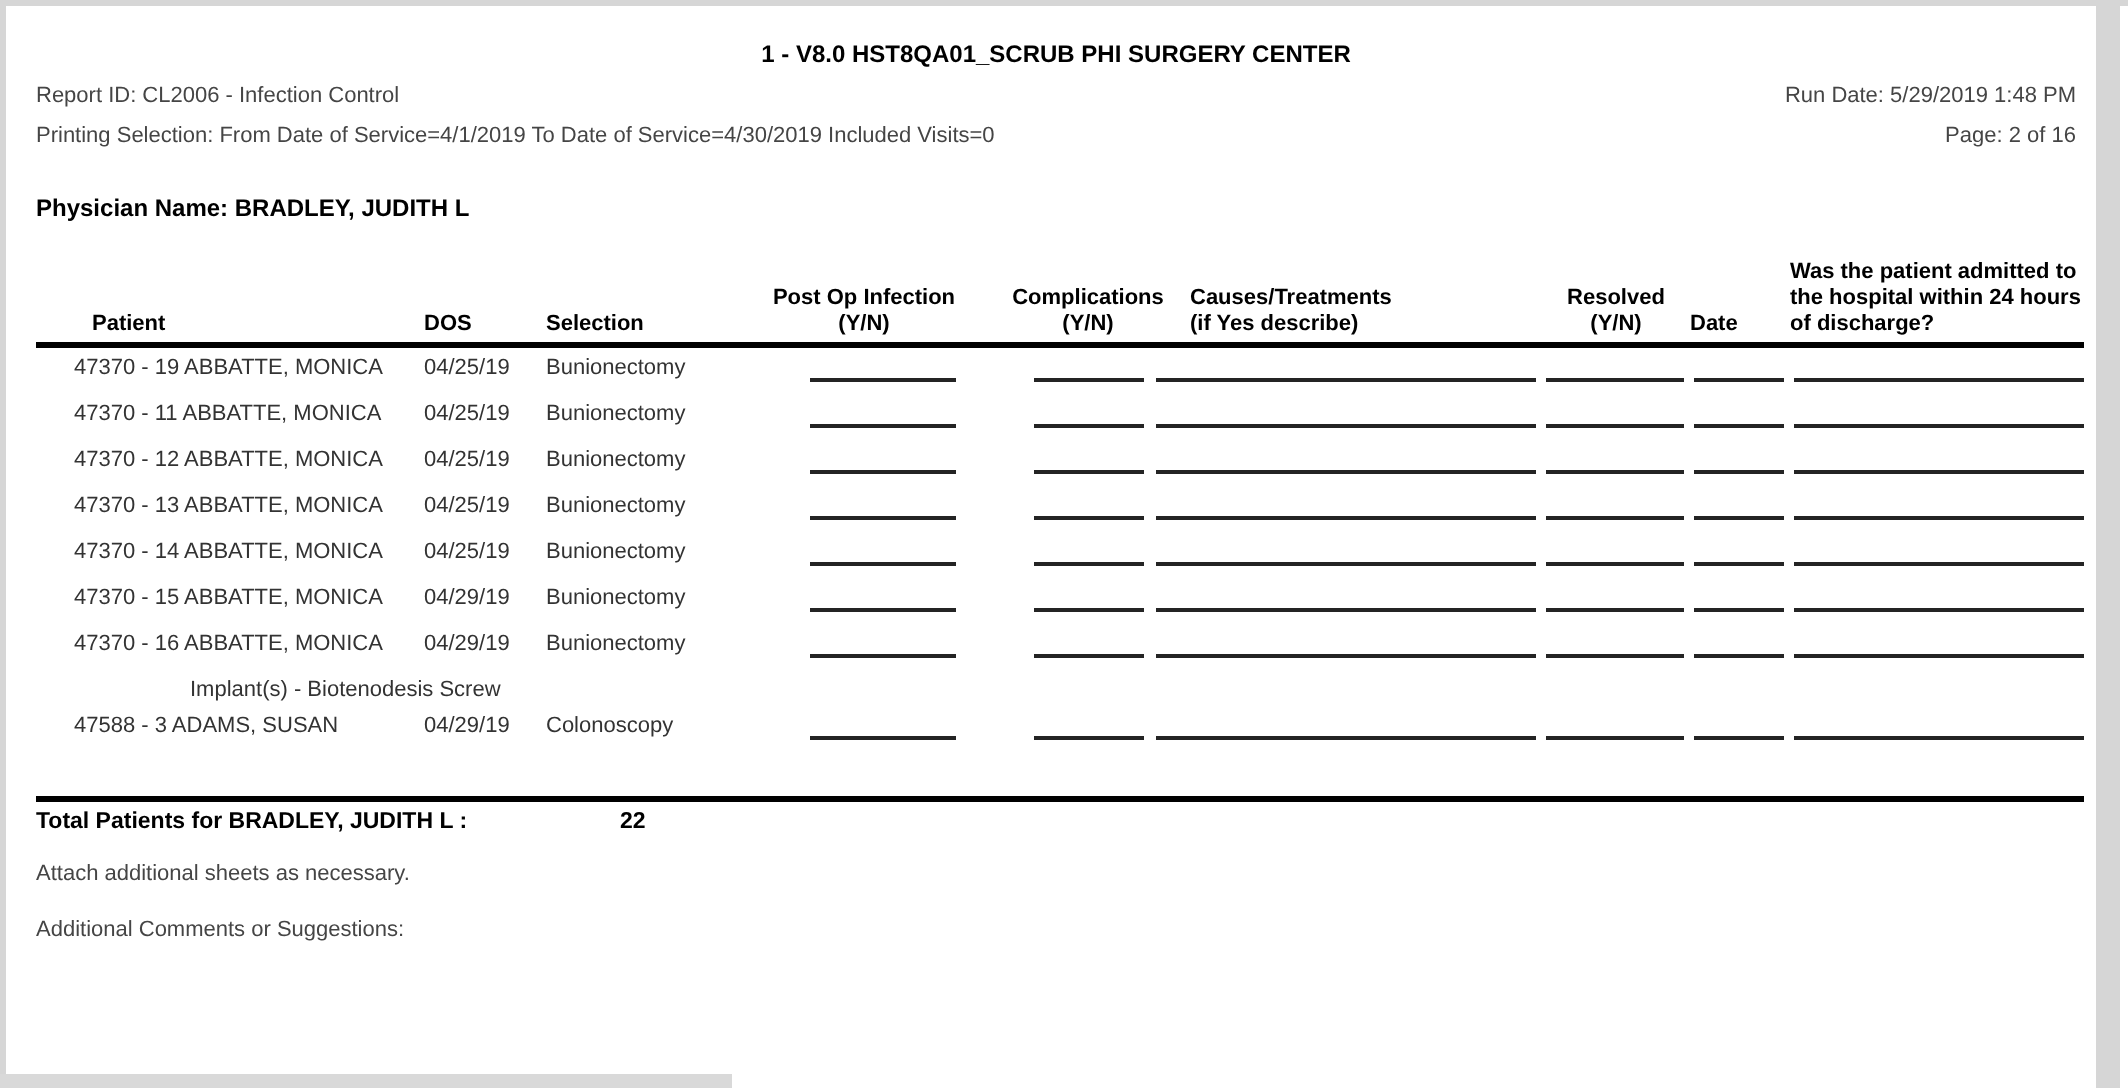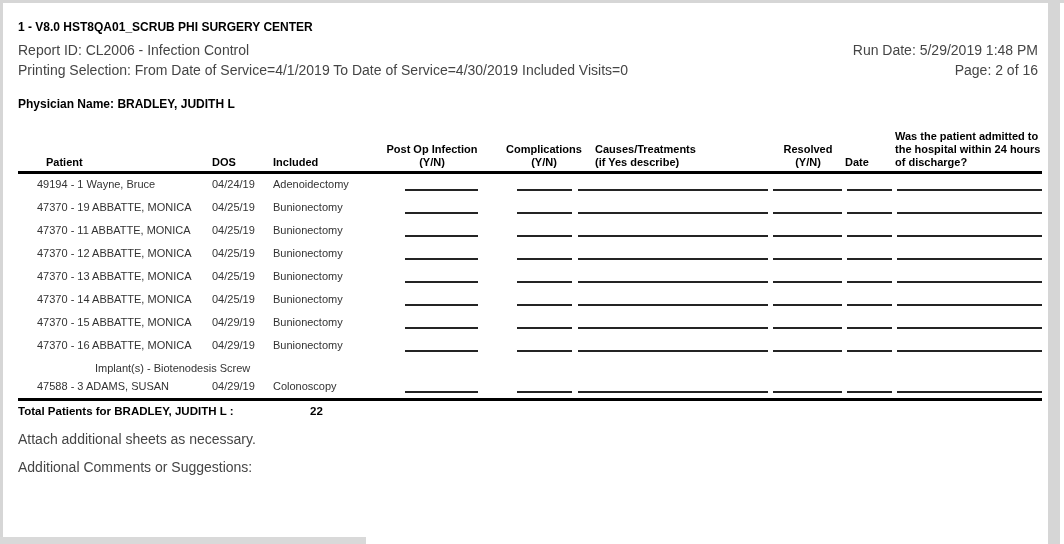--- a/index.html
+++ b/index.html
@@ -8,24 +8,24 @@
     font-family:"Liberation Sans","DejaVu Sans",sans-serif;overflow:hidden;
     color:#3a3a3a;
   }
   
   .chrome-top{position:absolute;left:0;top:0;width:1064px;height:3px;background:#d6d6d6;}
   .chrome-left{position:absolute;left:0;top:0;width:3px;height:544px;background:#d6d6d6;}
   .chrome-right{position:absolute;left:1048px;top:0;width:12px;height:544px;background:#d6d6d6;}
   .chrome-bottom{position:absolute;left:0;top:537px;width:366px;height:7px;background:#d9d9d9;}
 
   .abs{position:absolute;white-space:nowrap;}
-  .meta{font-size:14px;color:#454545;}
+  .meta{font-size:11px;color:#454545;}
   .b{font-weight:bold;color:#000;}
 
-  .title{left:18px;top:20px;width:1020px;font-size:12px;font-weight:bold;color:#000;}
+  .title{left:18px;top:20px;width:1020px;text-align:center;font-size:12px;font-weight:bold;color:#000;}
   .report-id{left:18px;top:42px;}
   .run-date{right:26px;top:42px;text-align:right;}
   .printing{left:18px;top:62px;}
   .page-num{right:26px;top:62px;text-align:right;}
   .physician{left:18px;top:97px;font-size:12px;}
   .daterange{left:18px;top:115px;font-size:12px;}
 
   
   .thead{position:absolute;left:18px;top:126px;width:1024px;height:45px;border-bottom:3px solid #000;}
   .hc{position:absolute;bottom:2px;font-size:11px;line-height:13px;font-weight:bold;color:#000;white-space:nowrap;}
@@ -79,21 +79,21 @@
   <div class="abs title">1 - V8.0 HST8QA01_SCRUB PHI SURGERY CENTER</div>
   <div class="abs meta report-id">Report ID: CL2006 - Infection Control</div>
   <div class="abs meta run-date">Run Date: 5/29/2019 1:48 PM</div>
   <div class="abs meta printing">Printing Selection: From Date of Service=4/1/2019 To Date of Service=4/30/2019 Included Visits=0</div>
   <div class="abs meta page-num">Page: 2 of 16</div>
   <div class="abs b physician">Physician Name: BRADLEY, JUDITH L</div>
 
   <div class="thead">
     <div class="hc h-patient">Patient</div>
     <div class="hc h-dos">DOS</div>
-    <div class="hc h-proc">Included</div>
+    <div class="hc h-proc">Selection</div>
     <div class="hc h-postop">
       <div>Post Op Infection</div>
       <div>(Y/N)</div>
     </div>
     <div class="hc h-comp">
       <div>Complications</div>
       <div>(Y/N)</div>
     </div>
     <div class="hc h-causes">
       <div>Causes/Treatments</div>
@@ -102,31 +102,20 @@
     <div class="hc h-resolved">
       <div>Resolved</div>
       <div>(Y/N)</div>
     </div>
     <div class="hc h-date">Date</div>
     <div class="hc h-admit">Was the patient admitted to the hospital within 24 hours of discharge?</div>
   </div>
 
   <div class="tbody">
 
-    <div class="trow">
-      <span class="txt c-patient">49194 - 1 Wayne, Bruce</span>
-      <span class="txt c-dos">04/24/19</span>
-      <span class="txt c-proc">Adenoidectomy</span>
-      <span class="bl l-postop"></span>
-      <span class="bl l-comp"></span>
-      <span class="bl l-causes"></span>
-      <span class="bl l-resolved"></span>
-      <span class="bl l-date"></span>
-      <span class="bl l-admit"></span>
-    </div>
 
     <div class="trow">
       <span class="txt c-patient">47370 - 19 ABBATTE, MONICA</span>
       <span class="txt c-dos">04/25/19</span>
       <span class="txt c-proc">Bunionectomy</span>
       <span class="bl l-postop"></span>
       <span class="bl l-comp"></span>
       <span class="bl l-causes"></span>
       <span class="bl l-resolved"></span>
       <span class="bl l-date"></span>

